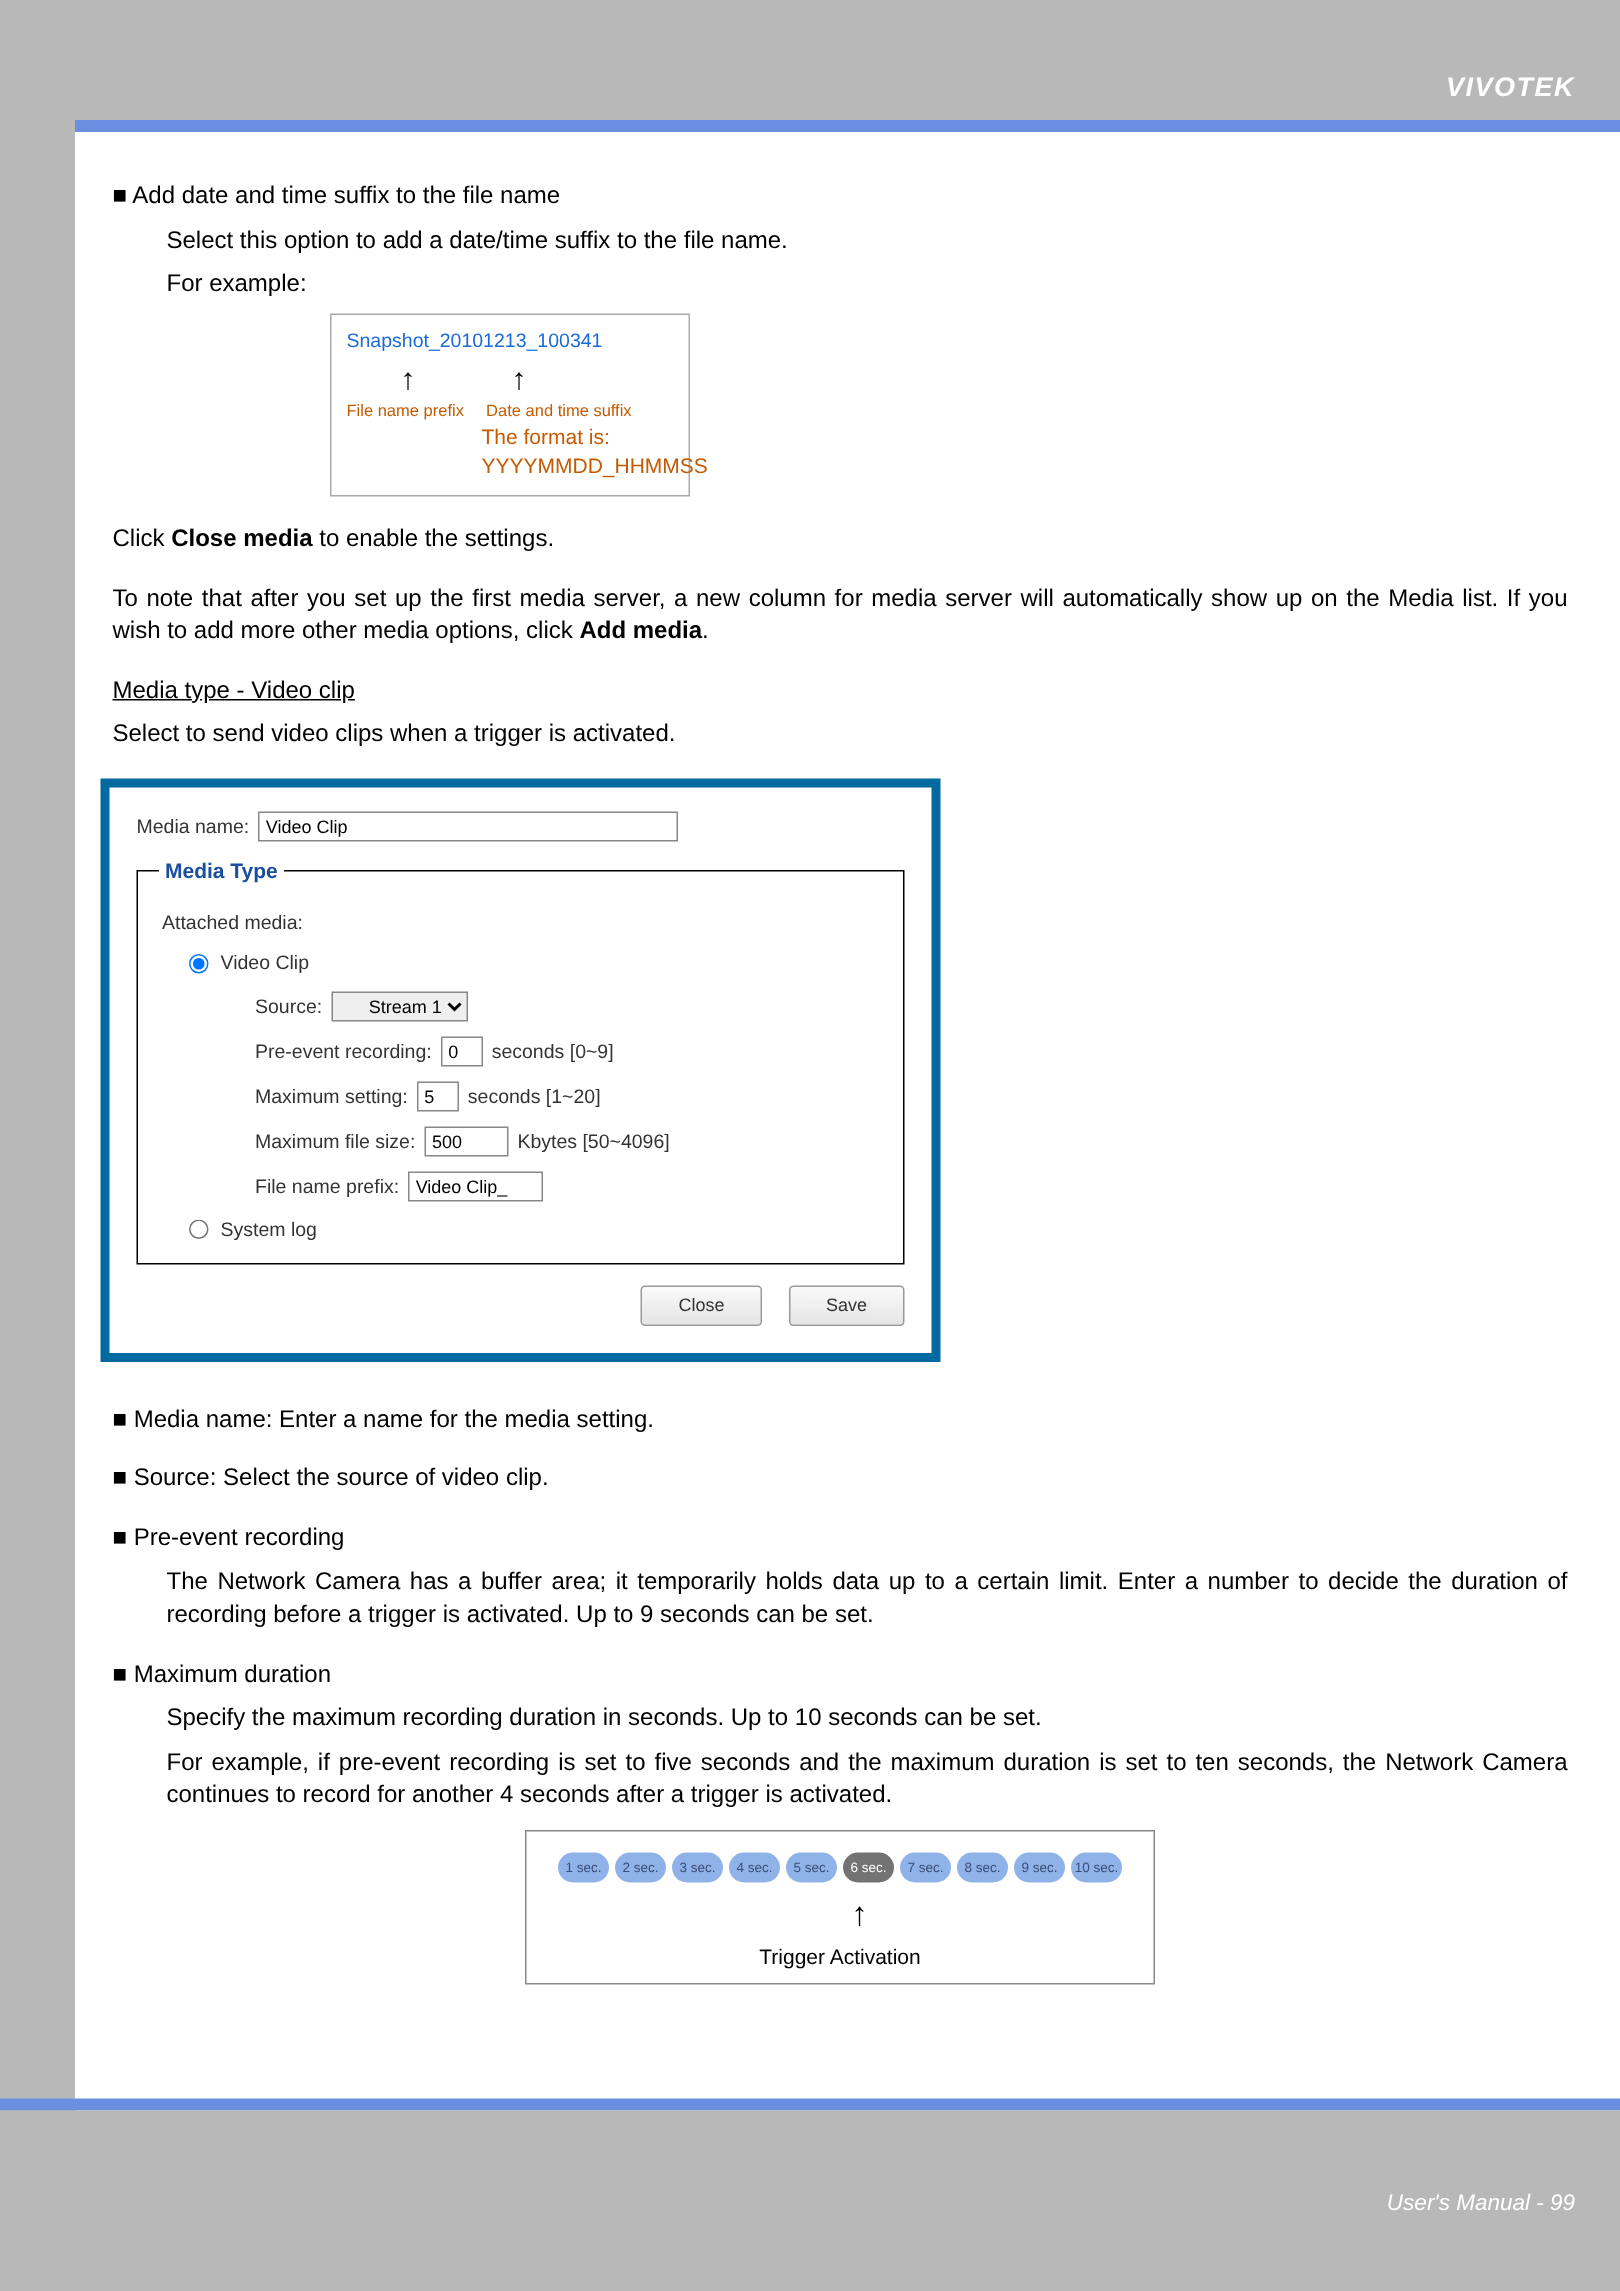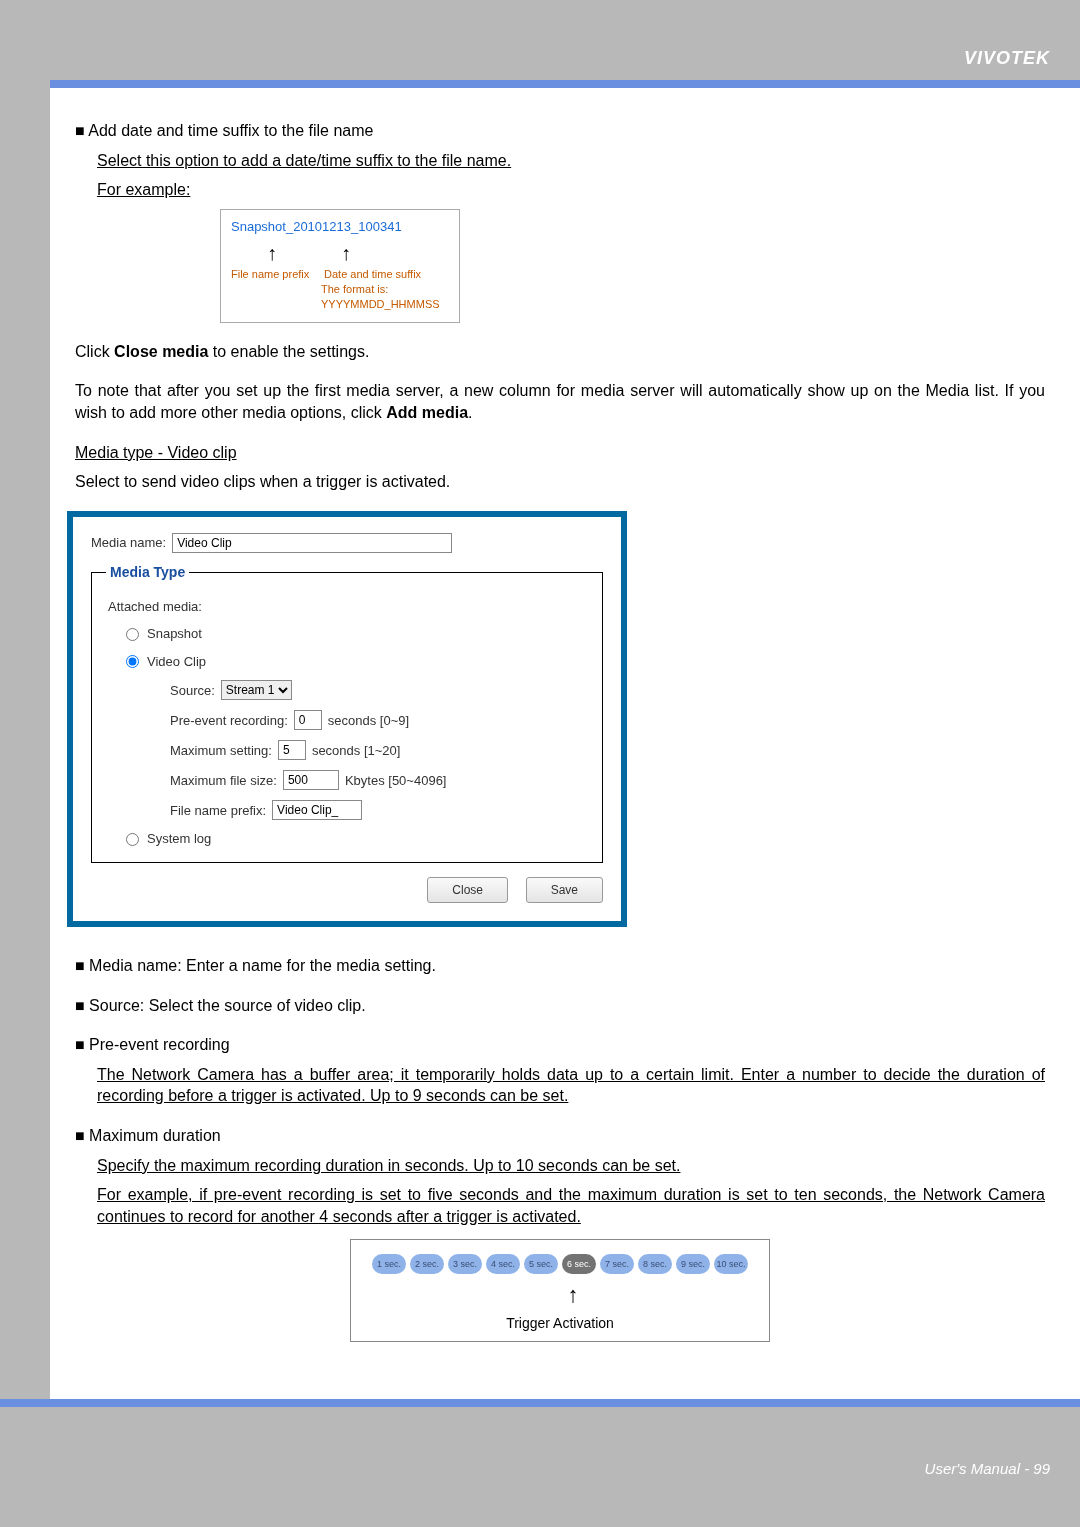--- a/index.html
+++ b/index.html
@@ -41,21 +41,21 @@
   }
   .page {
     position: absolute;
     left: 75px; top: 120px;
     width: 970px;
     line-height: 1.35;
   }
   .para { margin-bottom: 8px; text-align: left; }
   .just { text-align: justify; }
   .underline { text-decoration: underline; }
-  .indent1 { margin-left: 22px; text-decoration: underline; }
+  .indent1 { margin-left: 36px; }
   .mt18 { margin-top: 18px; }
 
   
   .ex1 {
     margin: 6px 0 14px 145px;
     width: 240px;
     border: 1px solid #aaa;
     padding: 8px 10px 10px 10px;
     font-size: 13px;
     position: relative;
@@ -63,41 +63,41 @@
   .ex1-title { color: #1a6bd8; margin-bottom: 8px; }
   .arrow-up {
     display: inline-block;
     font-size: 20px;
     line-height: 1;
   }
   .ex1-arrows { display: flex; gap: 64px; padding-left: 36px; }
   .ex1-labels { margin-top: 4px; font-size: 11px; color: #c55a00; }
   .ex1-labels .lab1 { display: inline-block; width: 90px; }
   .ex1-labels .lab2 { display: inline-block; }
-  .ex1-format { font-size: 11px; color: #c55a00; margin-left: 90px; }
+  .ex1-format { font-size: 14px; color: #c55a00; margin-left: 90px; }
 
   
   .dialog-wrap {
     margin: 18px 0 28px -8px;
     width: 560px;
     background: #0369a1;
     padding: 6px;
   }
   .dialog {
     background: #fff;
     padding: 16px 18px 18px 18px;
     font-size: 13px;
     color: #333;
   }
   .rowflex { display: flex; align-items: center; gap: 6px; margin-bottom: 10px; }
   label.fld { display:inline-block; }
   input.txt {
     border: 1px solid #888; height: 20px; padding: 1px 4px; font-size: 12px;
   }
-  select.sel { border: 1px solid #888; height: 20px; font-size: 12px; }
+  select.sel { border: 1px solid #888; height: 20px; font-size: 12px; padding-left: 20px; }
   fieldset.ft {
     border: 1px solid #000000; padding: 12px 14px 14px 14px;
   }
   fieldset.ft legend { color: #1a4fa0; font-weight: bold; padding: 0 4px; font-size: 14px;}
   .radio-row { display: flex; align-items: center; gap: 8px; margin: 10px 0 0 20px; }
   .subgroup { margin-left: 64px; margin-top: 10px; }
   .subgroup .line { display: flex; align-items: center; gap: 6px; margin-bottom: 10px; }
   .btn {
     display: inline-block;
     background: linear-gradient(#fafafa,#e4e4e4);
@@ -190,24 +190,20 @@
     <div class="dialog">
       <div class="rowflex">
         <label class="fld">Media name:</label>
         <input class="txt" style="width: 280px;" value="Video Clip">
       </div>
 
       <fieldset class="ft">
         <legend>Media Type</legend>
         <div style="margin:4px 0 4px 2px">Attached media:</div>
 
-        <div class="radio-row">
-          <input type="radio" name="mt" style="">
-          <span>Snapshot</span>
-        </div>
 
         <div class="radio-row">
           <input type="radio" name="mt" checked="" style="">
           <span>Video Clip</span>
         </div>
 
         <div class="subgroup">
           <div class="line">
             <label>Source:</label>
             <select class="sel">

